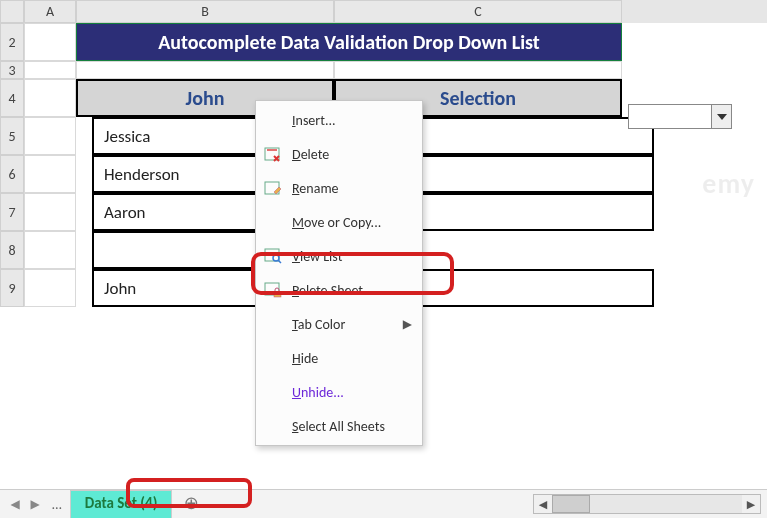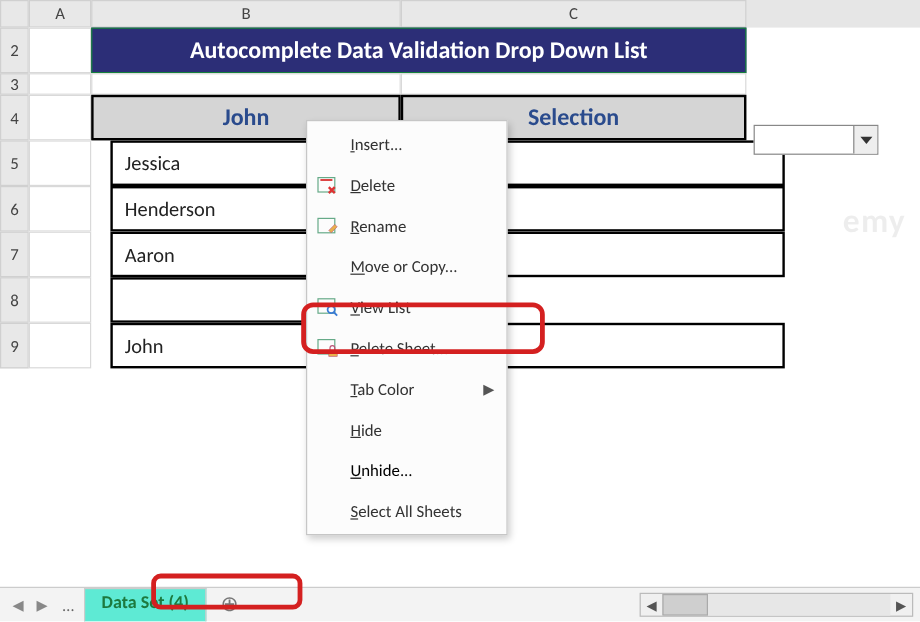--- a/index.html
+++ b/index.html
@@ -117,21 +117,21 @@
     font-size: 14px;
     color: #333;
   }
   .menu-item {
     display: flex;
     align-items: center;
     height: 34px;
     padding: 0 10px 0 4px;
     gap: 6px;
   }
-  .menu-item.disabled { color: #000000; }
+  .menu-item.disabled { color: #6d28d9; }
   .menu-icon {
     width: 26px;
     height: 22px;
     display: flex;
     align-items: center;
     justify-content: center;
   }
   .menu-icon svg { width: 18px; height: 18px; }
   .menu-label .ul { text-decoration: underline; }
   .submenu-arrow {

